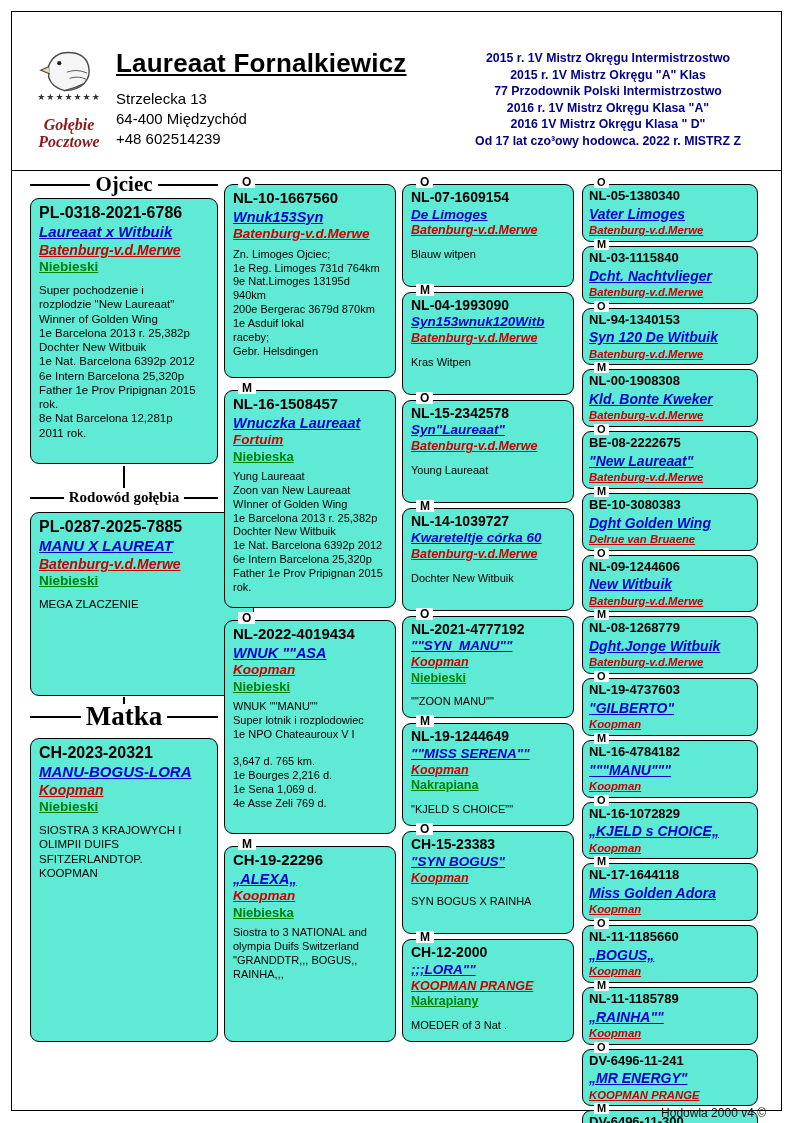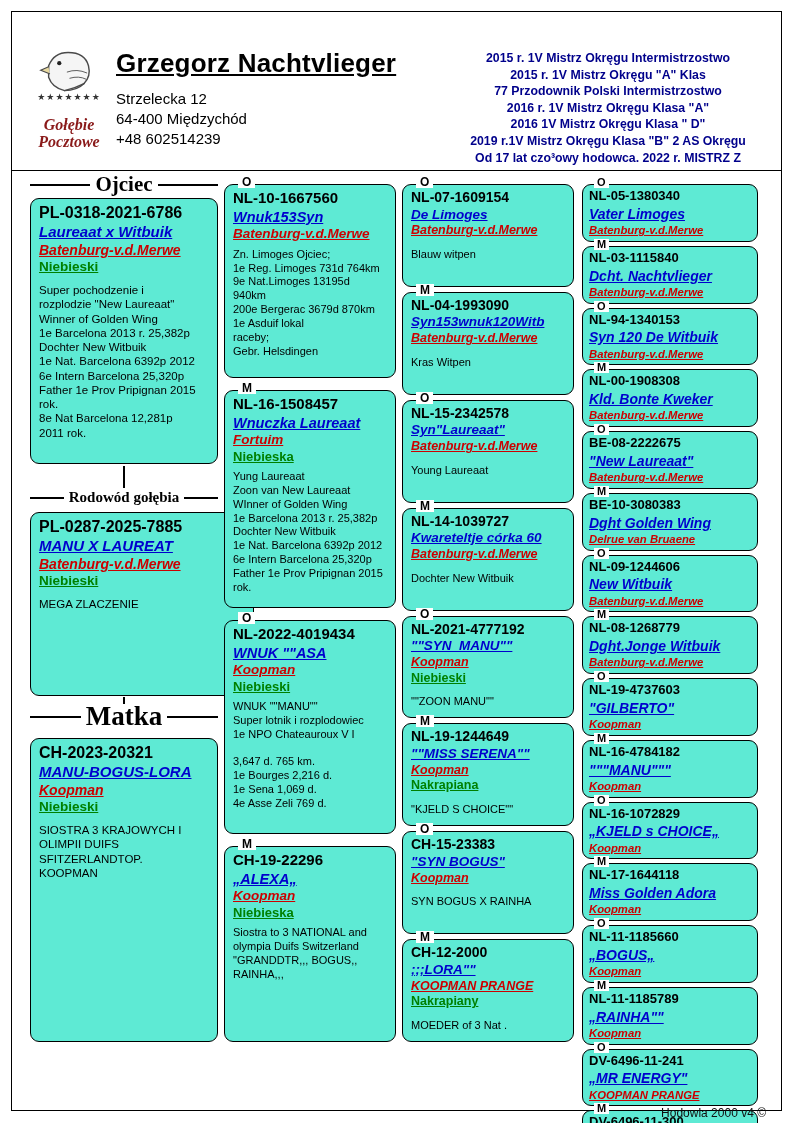--- a/index.html
+++ b/index.html
@@ -101,41 +101,40 @@
       </g>
     </svg>
     <div class="stars">★★★★★★★</div>
     <div class="logo-text">
       <div>Gołębie</div>
       <div>Pocztowe</div>
     </div>
   </div>
 
   <div class="owner">
-    <div class="owner-name">Grzegorz Nachtvlieger</div>
+    <div class="owner-name">Laureaat Fornalkiewicz</div>
     <div class="owner-address">
-      <div>Strzelecka 12</div>
+      <div>Strzelecka 13</div>
       <div>64-400 Międzychód</div>
       <div>+48 602514239</div>
     </div>
   </div>
 
   <div class="achievements">
 
       <div class="ach-line">2015 r. 1V Mistrz Okręgu Intermistrzostwo</div>
 
       <div class="ach-line">2015 r. 1V Mistrz  Okręgu "A" Klas</div>
 
       <div class="ach-line">77 Przodownik Polski Intermistrzostwo</div>
 
       <div class="ach-line">2016 r. 1V Mistrz Okręgu Klasa "A"</div>
 
       <div class="ach-line">2016 1V Mistrz Okręgu Klasa " D"</div>
 
-      <div class="ach-line">2019 r.1V Mistrz Okręgu Klasa "B" 2 AS Okręgu</div>
 
       <div class="ach-line">Od 17 lat czo³owy hodowca. 2022 r. MISTRZ  Z</div>
     </div>
 
   <div class="sec-label lab-ojciec">
     <span class="rule"></span>
     <span>Ojciec</span>
     <span class="rule"></span>
   </div>
   <div class="pbox col1" id="box-father">

